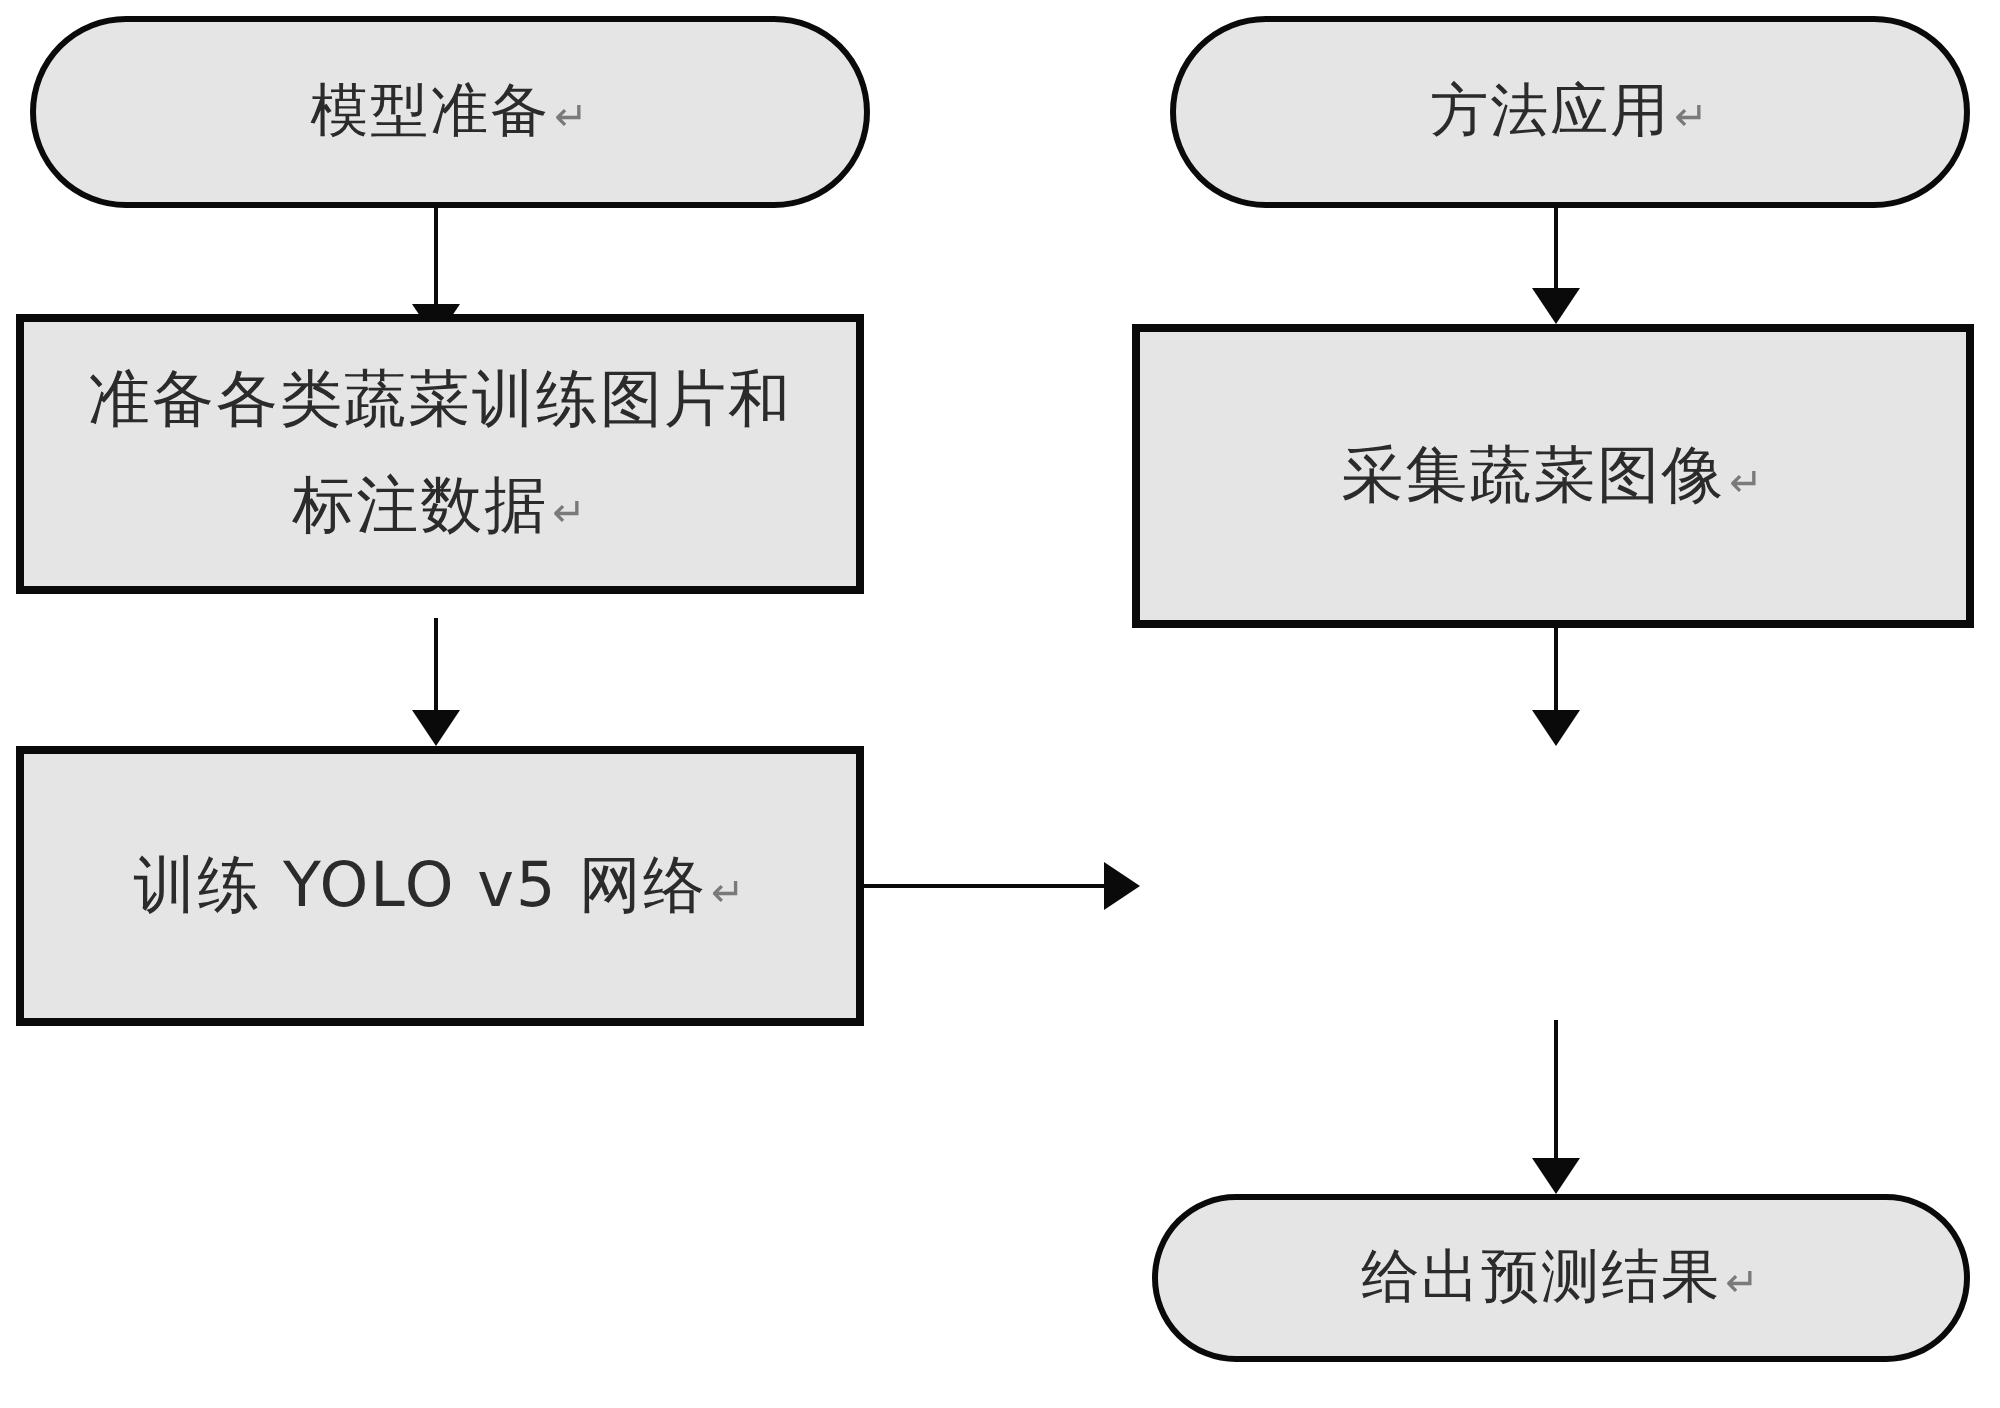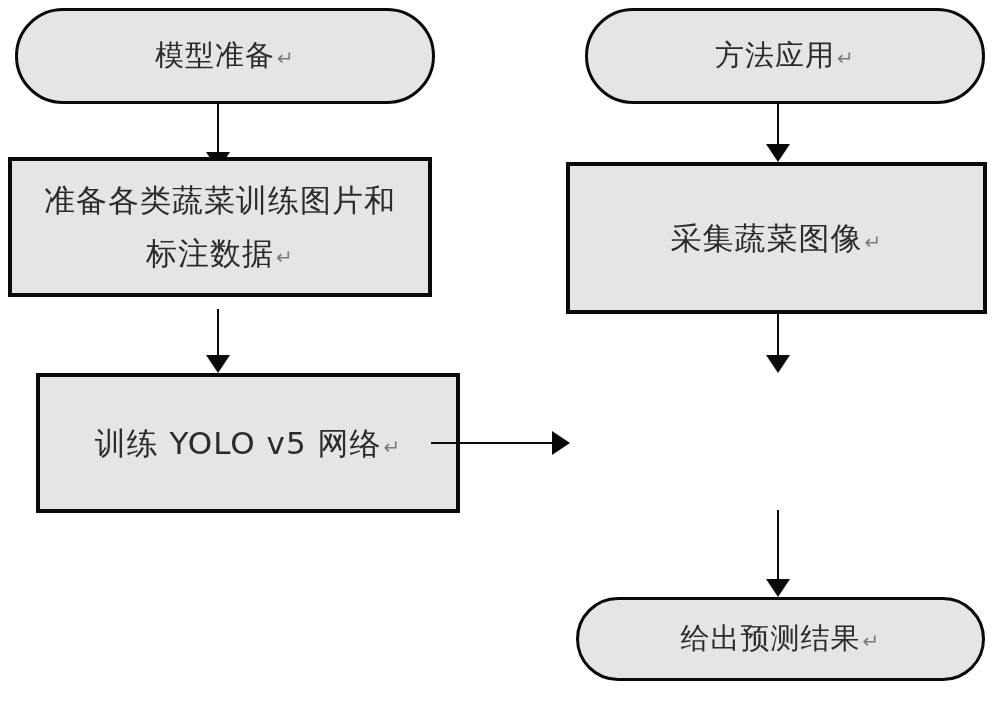--- a/index.html
+++ b/index.html
@@ -42,21 +42,21 @@
     color: #7a7a7a;
     font-size: 20px;
     vertical-align: baseline;
     margin-left: 2px;
   }
   
   .n-model-prep   { left: 15px;  top: 8px;   width: 420px; height: 96px; }
   .n-method-apply { left: 585px; top: 8px;   width: 400px; height: 96px; }
   .n-prepare-data { left: 8px;   top: 157px; width: 424px; height: 140px; }
   .n-collect-img  { left: 566px; top: 162px; width: 421px; height: 152px; }
-  .n-train-yolo   { left: 8px;   top: 373px; width: 424px; height: 140px; margin-left: 28px; }
+  .n-train-yolo   { left: 8px;   top: 373px; width: 424px; height: 140px; }
   .n-detect       { left: 570px; top: 373px; width: 417px; height: 138px; }
   .n-result       { left: 576px; top: 597px; width: 409px; height: 84px; border-radius: 50px; }
   
   .varrow {
     position: absolute;
     width: 24px;
     display: flex;
     flex-direction: column;
     align-items: center;
   }

